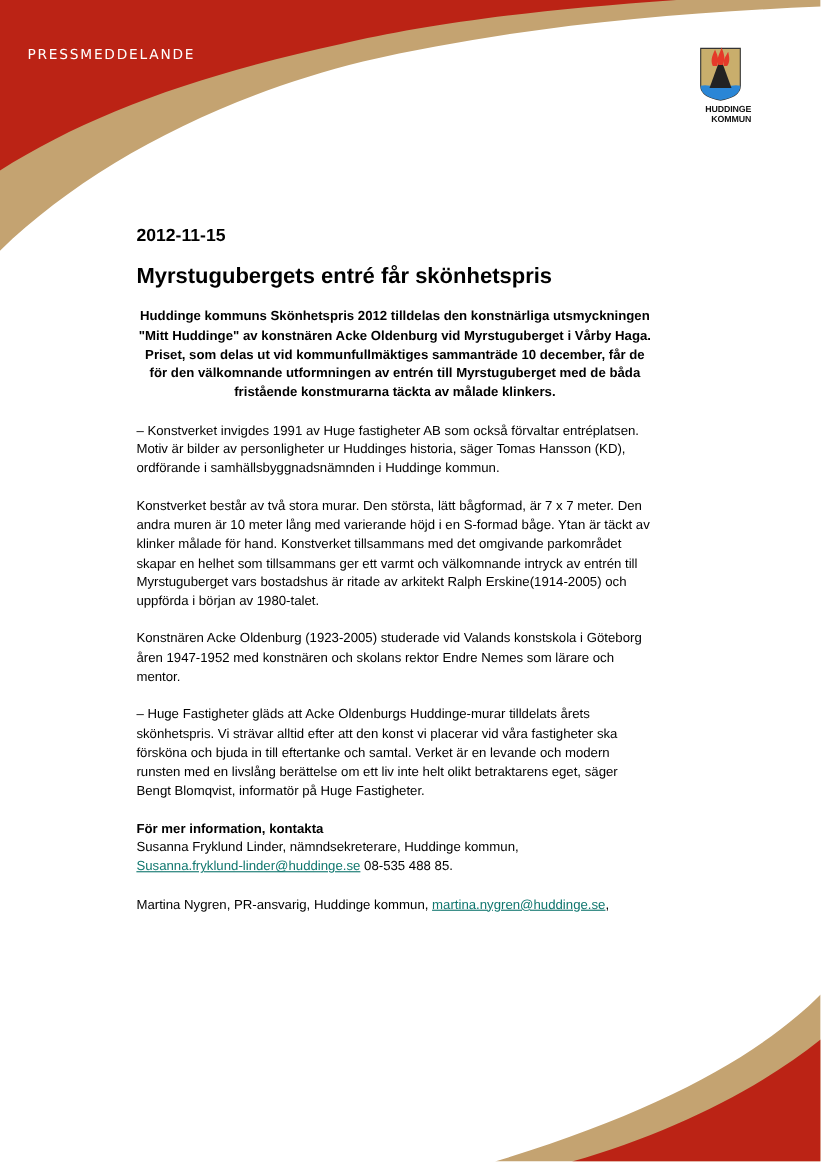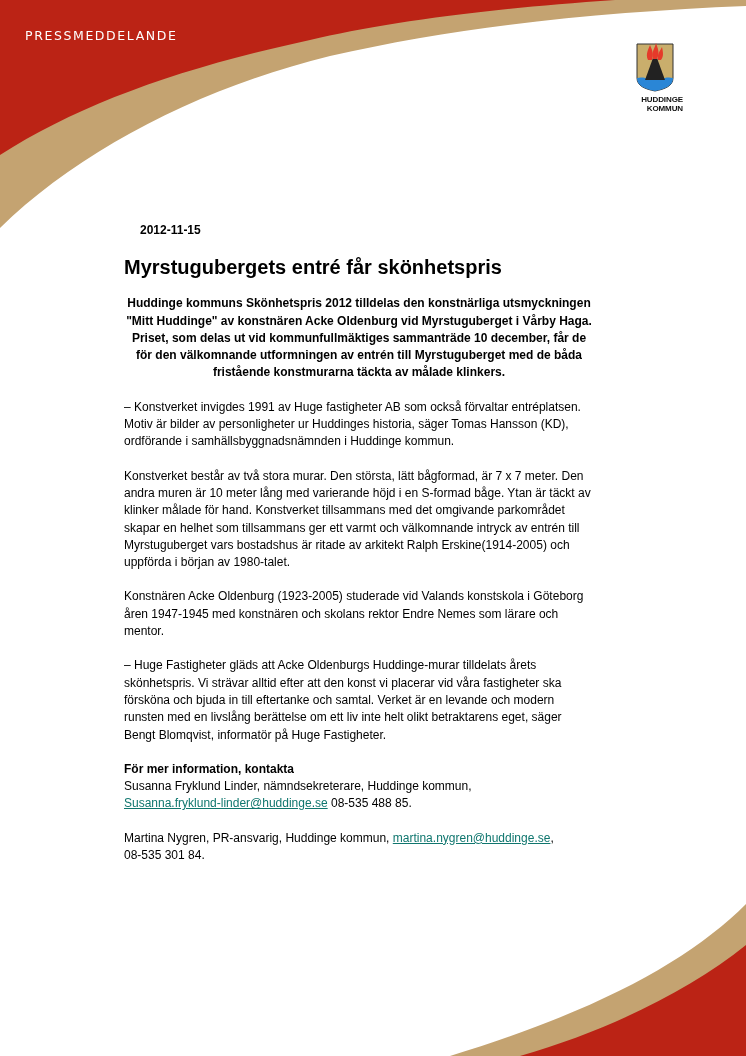--- a/index.html
+++ b/index.html
@@ -1,26 +1,26 @@
 <!DOCTYPE html>
 <html><head>
 <meta charset="utf-8">
 <style>
   html, body { margin: 0; padding: 0; }
   body { width: 746px; height: 1056px; position: relative; background: #ffffff; overflow: hidden;
          font-family: "Liberation Sans", sans-serif; color: #000; }
   .deco { position: absolute; left: 0; top: 0; width: 746px; height: 1056px; pointer-events: none; }
-  .press-label { position: absolute; left: 25px; top: 28px; color: #ffffff; font-family: "DejaVu Sans", sans-serif;
+  .press-label { position: absolute; left: 25px; top: 42px; color: #ffffff; font-family: "DejaVu Sans", sans-serif;
                  font-size: 12.5px; letter-spacing: 1.6px; font-weight: normal; }
   .logo { position: absolute; left: 627px; top: 42px; width: 56px; text-align: right; }
   .logo svg { display: block; margin: 0 auto; }
   .logo-text { font-family: "Liberation Sans", sans-serif; font-weight: bold; font-size: 8px; line-height: 9px;
                color: #111; letter-spacing: -0.1px; margin-top: 3px; }
   .content { position: absolute; left: 124px; top: 206px; width: 470px; font-size: 12px; line-height: 17.3px; }
-  .date { font-weight: bold; font-size: 12px; margin: 16px; }
+  .date { font-weight: bold; font-size: 16px; margin: 0; }
   .title { font-weight: bold; font-size: 20px; margin: 18px 0 0 0; line-height: 20px; }
   .lead { font-weight: bold; margin: 18px 0 0 0; text-align: center; }
   .para { margin: 17px 0 0 0; }
   .contact-head { font-weight: bold; }
   .link { color: #0f766e; text-decoration: underline; cursor: pointer; }
 </style>
 </head>
 <body>
 
 <svg class="deco" viewBox="0 0 746 1056" xmlns="http://www.w3.org/2000/svg">
@@ -50,26 +50,25 @@
     <div>KOMMUN</div>
   </div>
 </div>
 
 <div class="content">
   <p class="date">2012-11-15</p>
   <h1 class="title">Myrstugubergets entré får skönhetspris</h1>
   <p class="lead">Huddinge kommuns Skönhetspris 2012 tilldelas den konstnärliga utsmyckningen "Mitt Huddinge" av konstnären Acke Oldenburg vid Myrstuguberget i Vårby Haga. Priset, som delas ut vid kommunfullmäktiges sammanträde 10 december, får de för den välkomnande utformningen av entrén till Myrstuguberget med de båda fristående konstmurarna täckta av målade klinkers.</p>
   <p class="para">– Konstverket invigdes  1991 av Huge fastigheter AB som också förvaltar entréplatsen. Motiv är bilder av personligheter ur Huddinges historia, säger Tomas Hansson (KD), ordförande i samhällsbyggnadsnämnden i Huddinge kommun.</p>
   <p class="para">Konstverket består av två stora murar. Den största, lätt bågformad, är 7 x 7 meter. Den andra muren är 10 meter lång med varierande höjd i en S-formad båge. Ytan är täckt av klinker målade för hand. Konstverket tillsammans med det omgivande parkområdet skapar en helhet som tillsammans ger ett varmt och välkomnande intryck av entrén till Myrstuguberget vars bostadshus är ritade av arkitekt Ralph Erskine(1914-2005) och uppförda i början av 1980-talet.</p>
-  <p class="para">Konstnären Acke Oldenburg (1923-2005) studerade vid Valands konstskola i Göteborg åren 1947-1945 med konstnären och skolans rektor Endre Nemes som lärare och mentor.</p>
+  <p class="para">Konstnären Acke Oldenburg (1923-2005) studerade vid Valands konstskola i Göteborg åren 1947-1952 med konstnären och skolans rektor Endre Nemes som lärare och mentor.</p>
   <p class="para">–  Huge Fastigheter gläds att Acke Oldenburgs Huddinge-murar tilldelats årets skönhetspris. Vi strävar alltid efter att den konst vi placerar vid våra fastigheter ska försköna och bjuda in till eftertanke och samtal. Verket är en levande och modern runsten med en livslång berättelse om ett liv inte helt olikt betraktarens eget, säger Bengt Blomqvist, informatör på Huge Fastigheter.</p>
 
   <div class="para">
     <div class="contact-head">För mer information, kontakta</div>
     <div>Susanna Fryklund Linder, nämndsekreterare, Huddinge kommun,</div>
     <div><span class="link">Susanna.fryklund-linder@huddinge.se</span><span> 08-535 488 85.</span></div>
   </div>
 
   <div class="para">
     <div><span>Martina Nygren, PR-ansvarig, Huddinge kommun, </span><span class="link">martina.nygren@huddinge.se</span><span>,</span></div>
-    <div>08-535 301 84.</div>
   </div>
 </div>
 
 </body></html>

